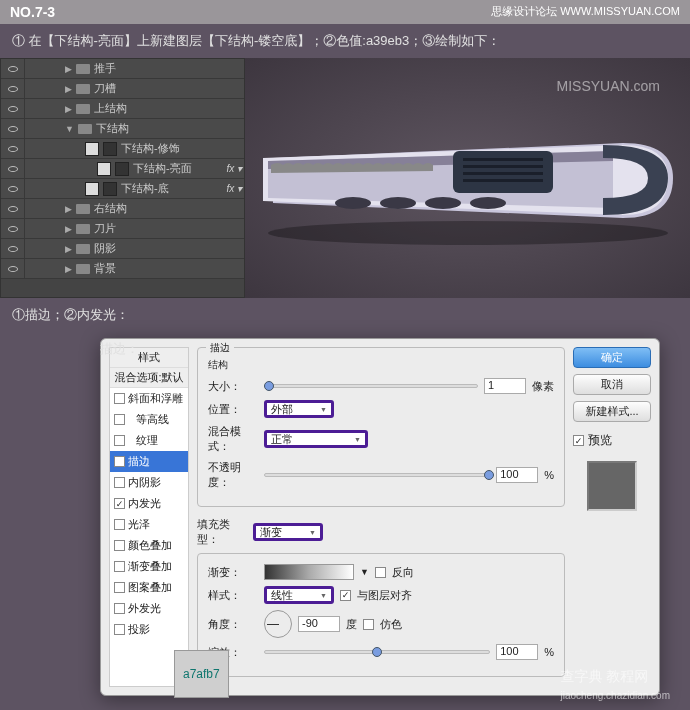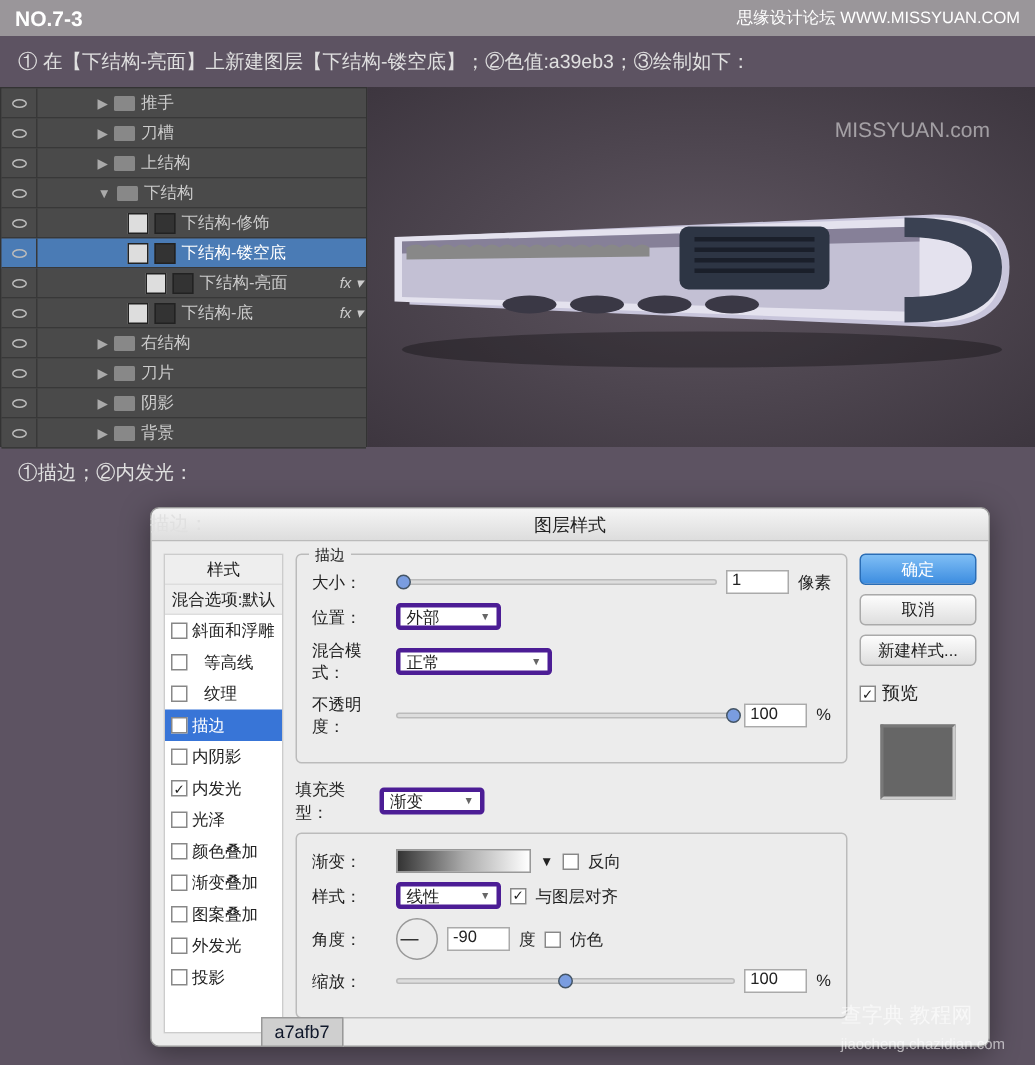--- a/index.html
+++ b/index.html
@@ -281,23 +281,23 @@
       background: #666;
       border: 2px inset #ccc;
       margin-top: 6px;
       align-self: center;
     }
     .hex-disp {
       position: absolute;
       bottom: 12px;
       left: 174px;
       background: #cfcfcf;
-      padding: 2px 8px;
+      padding: 16px 8px;
       font-size: 12px;
-      color: #0f172a;
+      color: #0f766e;
       border: 1px solid #999;
     }
     .wm-top {
       position: absolute;
       top: 78px;
       right: 30px;
       color: rgba(255,255,255,0.5);
       font-size: 14px;
     }
     .wm-bot {
@@ -371,33 +371,20 @@
       <div class="layer-row">
     <div class="vis-cell">
           <div class="eye-icon"></div>
         </div>
     <div class="lock-cell"></div>
     <div class="layer-content indent2">
       <span class="tri"></span>
       <div class="thumb"></div>
           <div class="thumb" style="background:#333"></div>
       <span>下结构-修饰</span>
-
-    </div>
-      </div>
-      <div class="layer-row selected">
-    <div class="vis-cell">
-          <div class="eye-icon"></div>
-        </div>
-    <div class="lock-cell"></div>
-    <div class="layer-content indent2">
-      <span class="tri"></span>
-      <div class="thumb"></div>
-          <div class="thumb" style="background:#333"></div>
-      <span>下结构-镂空底</span>
 
     </div>
       </div>
       <div class="layer-row">
     <div class="vis-cell">
           <div class="eye-icon"></div>
         </div>
     <div class="lock-cell"></div>
     <div class="layer-content indent3">
       <span class="tri"></span>
@@ -494,21 +481,20 @@
     </svg>
     <div class="wm-top">MISSYUAN.com</div>
   </div>
 </div>
 
 <div class="instruction2">①描边；②内发光：</div>
 
 <div class="dialog-wrap">
   <span class="dialog-label">描边：</span>
   <div class="dialog">
-    <div class="dialog-title">图层样式</div>
     <div class="dialog-body">
       <div class="styles-list">
         <div class="hdr">样式</div>
         <div class="hdr">混合选项:默认</div>
         <div id="style-items">
             <div class="item">
               <span class="chk"></span>
               <span style="">斜面和浮雕</span>
             </div>
             <div class="item">
@@ -553,20 +539,21 @@
             </div>
             <div class="item">
               <span class="chk"></span>
               <span style="">投影</span>
             </div>
           </div>
       </div>
       <div class="settings">
         <div class="group-box">
           <span class="group-title">描边</span>
+          <div style="font-size:10px;margin-bottom:6px;">结构</div>
           <div class="form-row">
             <label>大小：</label>
             <div class="slider">
                 <div class="handle" style="left:2%"></div>
               </div>
             <div class="input-box">1</div>
             <span>像素</span>
           </div>
           <div class="form-row">
             <label>位置：</label>

